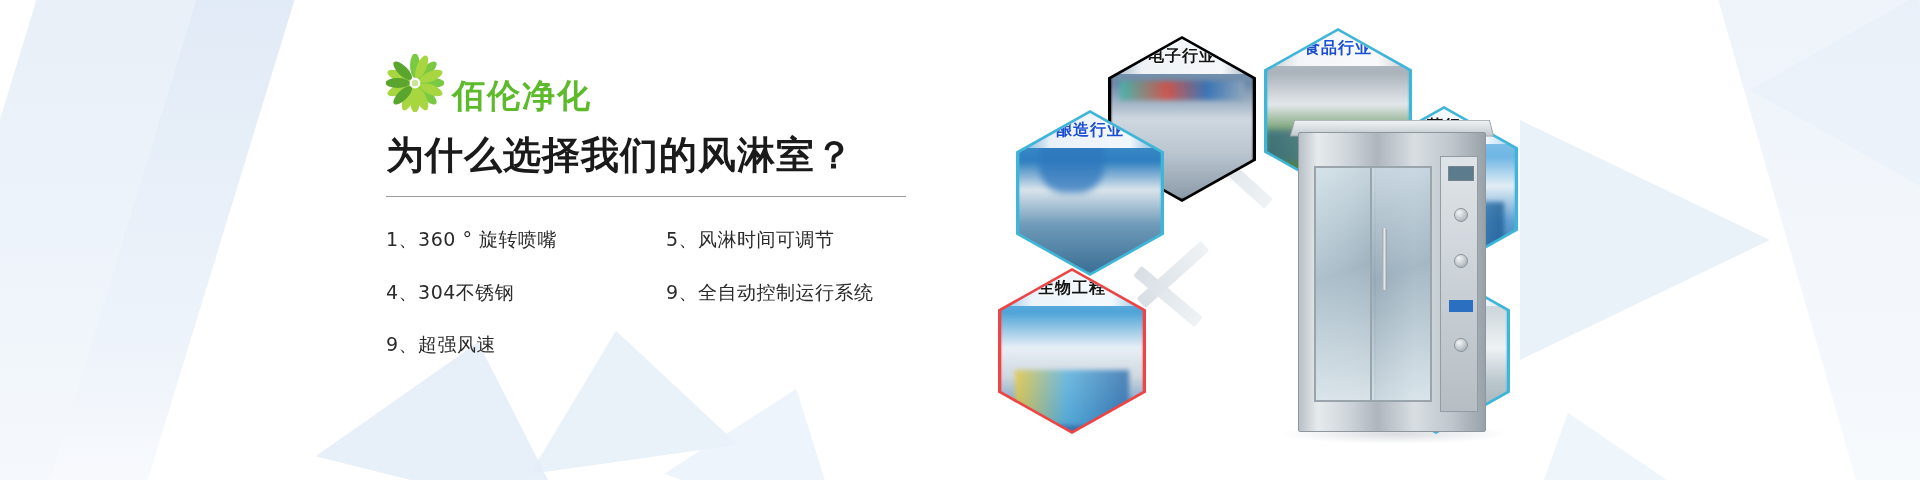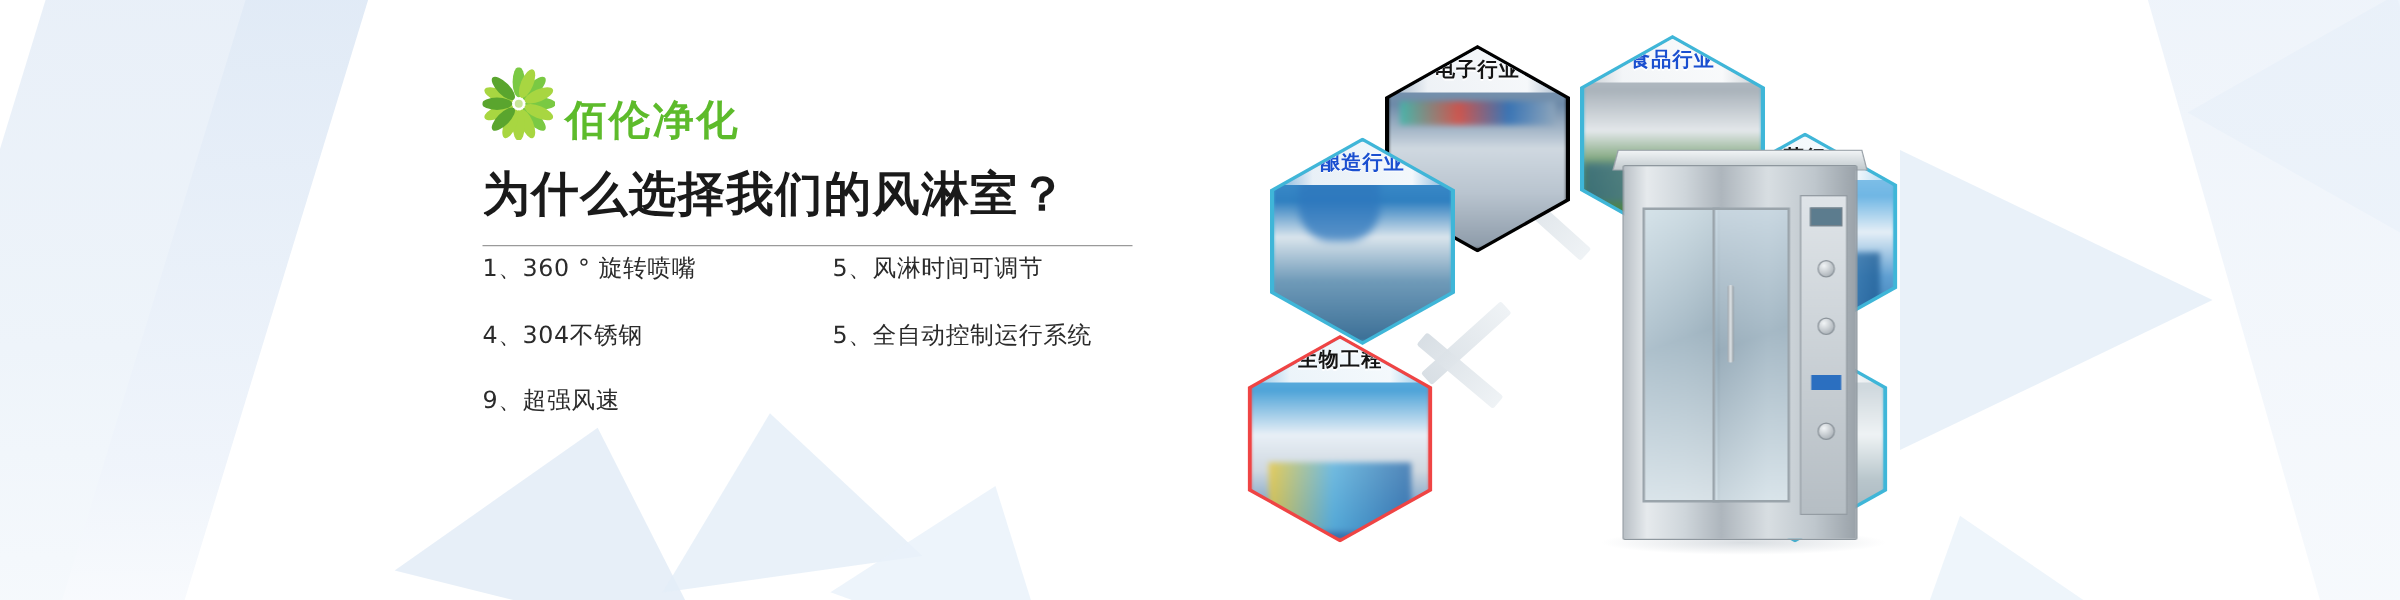--- a/index.html
+++ b/index.html
@@ -115,21 +115,21 @@
   }
 
   #divider {
     margin-top:18px;
     width:520px;
     height:1px;
     background:#9a9a9a;
   }
 
   #features {
-    margin-top:8px;
+    margin-top:32px;
     display:grid;
     grid-template-columns:280px 260px;
     row-gap:32px;
     column-gap:0px;
   }
   .feature-item {
     font-size:19px;
     color:#2b2b2b;
     letter-spacing:.5px;
     white-space:nowrap;
@@ -304,21 +304,21 @@
     </div>
 
     <div id="headline">为什么选择我们的风淋室？</div>
 
     <div id="divider"></div>
 
     <div id="features">
       <div class="feature-item">1、360 ° 旋转喷嘴</div>
       <div class="feature-item">5、风淋时间可调节</div>
       <div class="feature-item">4、304不锈钢</div>
-      <div class="feature-item">5、全自动控制运行系统</div>
+      <div class="feature-item">9、全自动控制运行系统</div>
       <div class="feature-item">9、超强风速</div>
     </div>
   </div>
 
   <div id="hex-stage">
 
     <div class="connector" style="left:212px; top:168px; width:88px; height:13px; transform:rotate(42deg); border-radius:2px;"></div>
     <div class="connector" style="left:150px; top:268px; width:86px; height:13px; transform:rotate(-42deg); border-radius:2px;"></div>
     <div class="connector" style="left:395px; top:178px; width:86px; height:13px; transform:rotate(-42deg); border-radius:2px;"></div>
     <div class="connector" style="left:398px; top:272px; width:86px; height:13px; transform:rotate(42deg); border-radius:2px;"></div>

